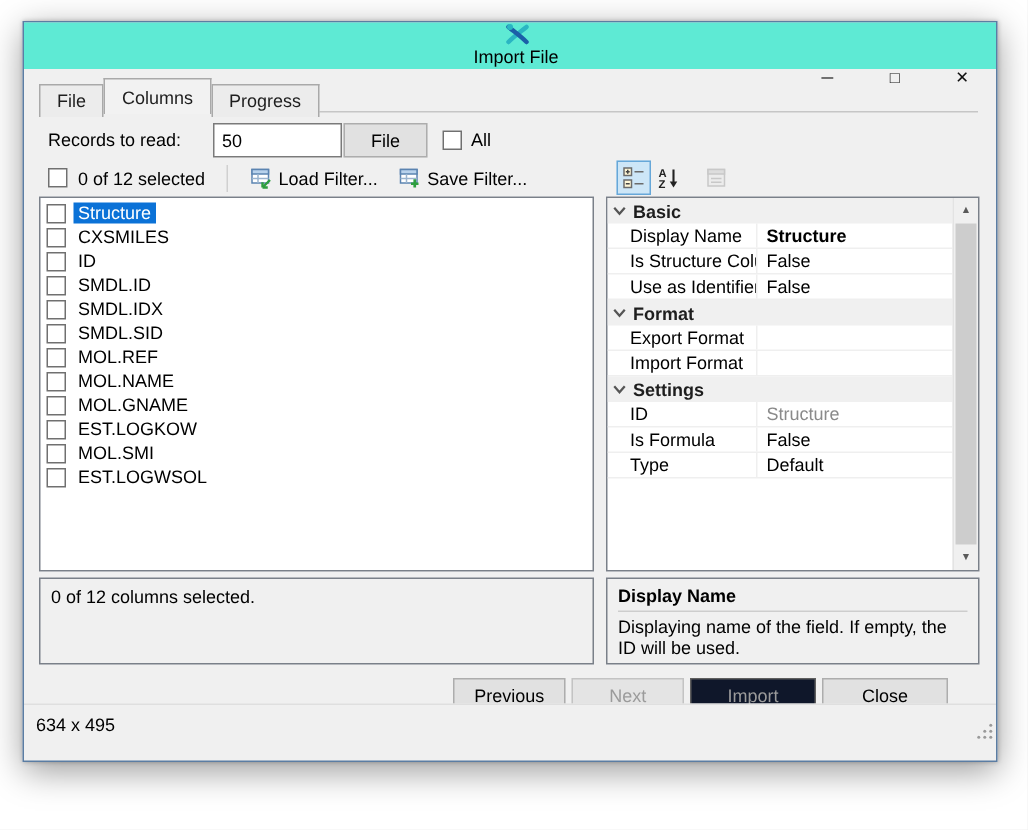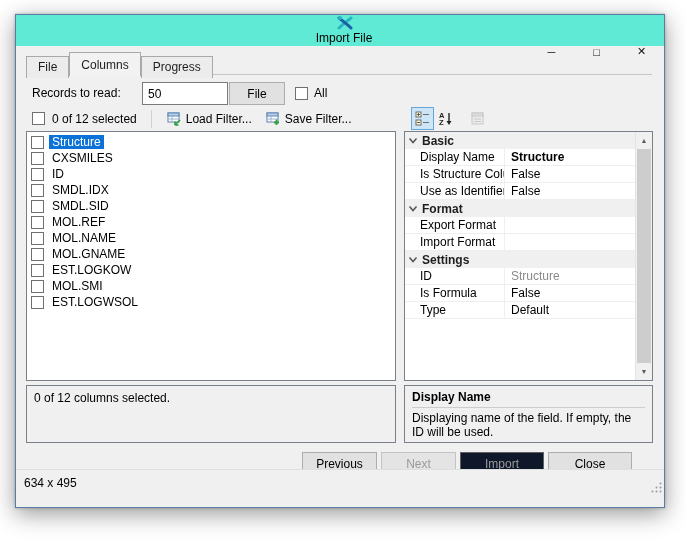--- a/index.html
+++ b/index.html
@@ -220,20 +220,24 @@
       <div class="list-item">
           <span class="cb"></span>
           <span class="li-label">CXSMILES</span>
         </div>
       <div class="list-item">
           <span class="cb"></span>
           <span class="li-label">ID</span>
         </div>
       <div class="list-item">
           <span class="cb"></span>
+          <span class="li-label">SMDL.ID</span>
+        </div>
+      <div class="list-item">
+          <span class="cb"></span>
           <span class="li-label">SMDL.IDX</span>
         </div>
       <div class="list-item">
           <span class="cb"></span>
           <span class="li-label">SMDL.SID</span>
         </div>
       <div class="list-item">
           <span class="cb"></span>
           <span class="li-label">MOL.REF</span>
         </div>

